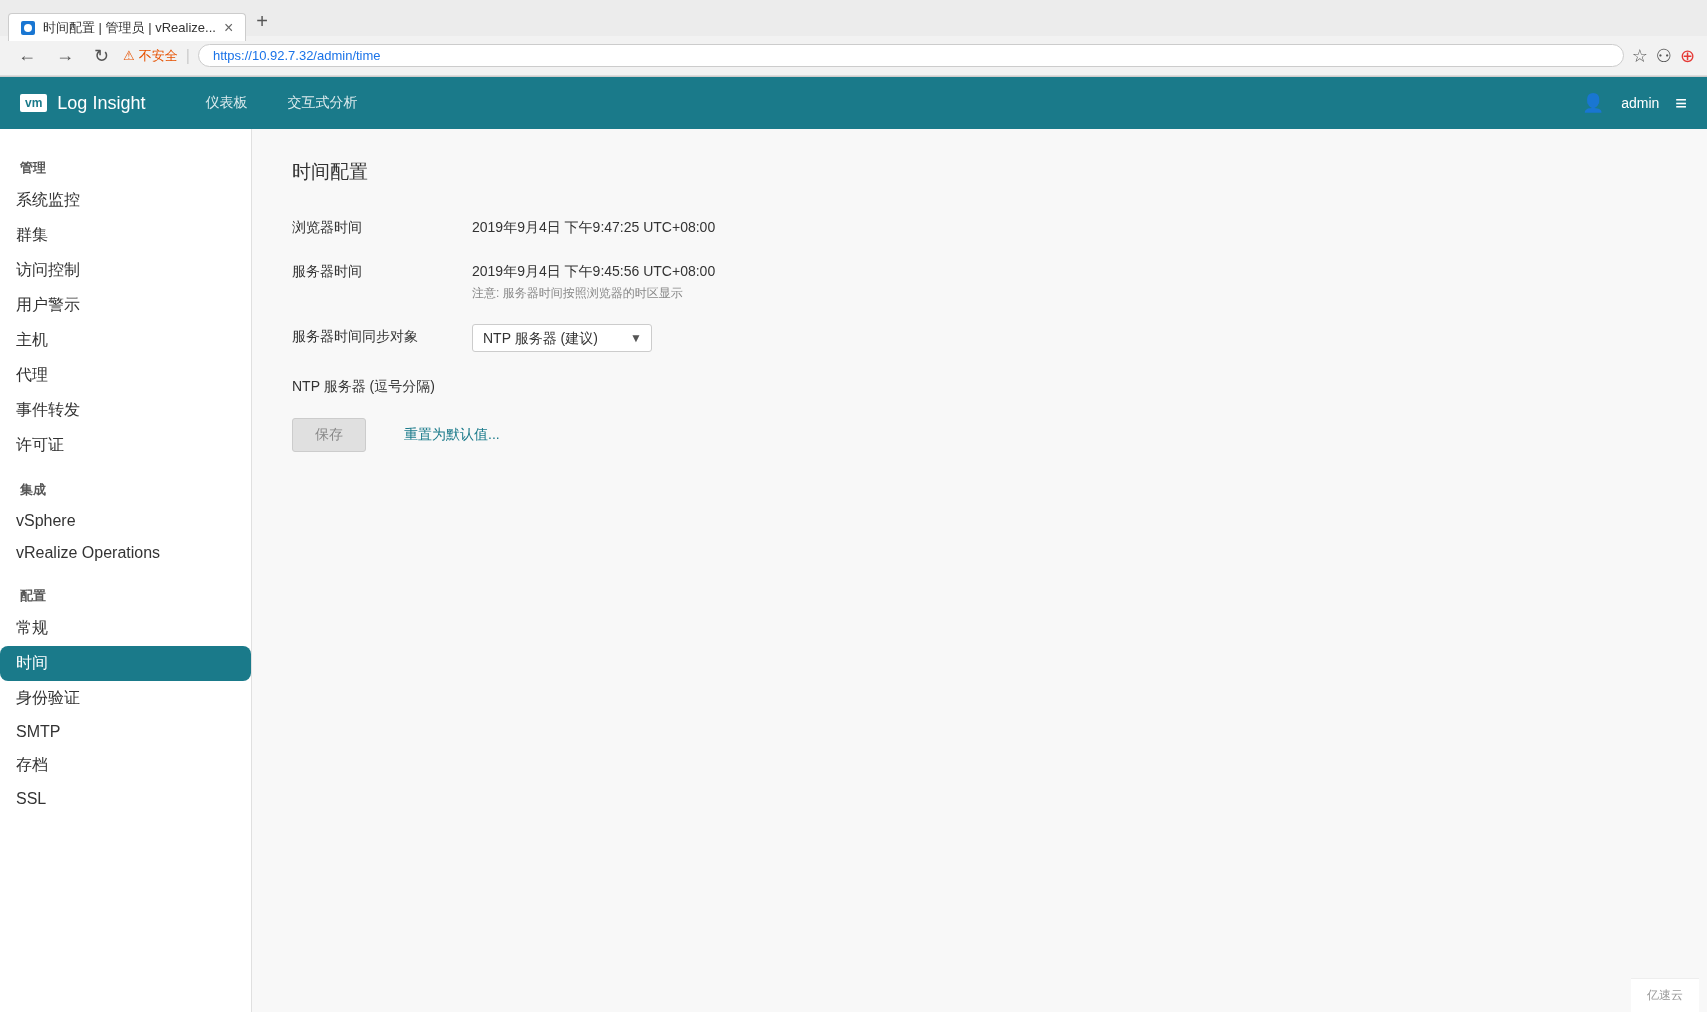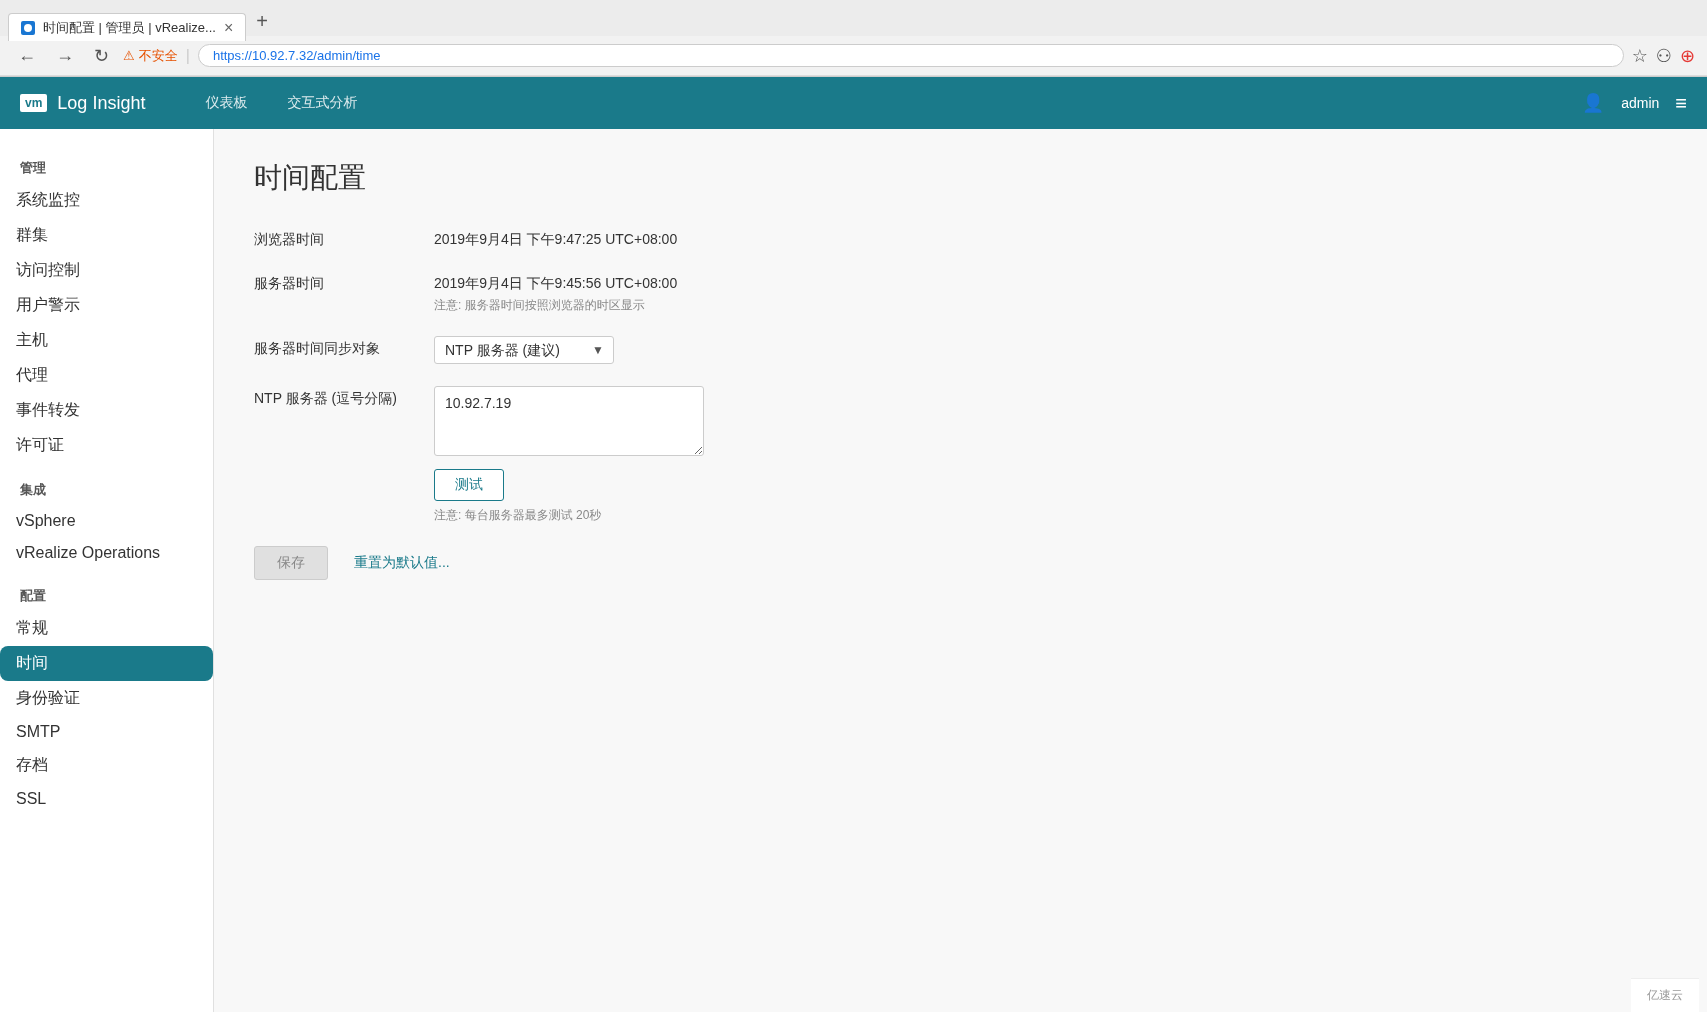--- a/index.html
+++ b/index.html
@@ -32,29 +32,29 @@
     .nav-item { color: rgba(255,255,255,0.85); padding: 0 20px; height: 52px; display: flex; align-items: center; cursor: pointer; font-size: 14px; transition: background 0.2s; }
     .user-area { display: flex; align-items: center; gap: 16px; color: #fff; }
     .user-icon { font-size: 18px; }
     .user-name { font-size: 14px; }
     .menu-icon { font-size: 20px; cursor: pointer; }
 
     
     .main-layout { display: flex; flex: 1; overflow: hidden; }
 
     
-    .sidebar { width: 214px; background: #fff; border-right: 1px solid #e0e0e0; overflow-y: auto; flex-shrink: 0; padding: 20px 0; }
+    .sidebar { width: 252px; background: #fff; border-right: 1px solid #e0e0e0; overflow-y: auto; flex-shrink: 0; padding: 20px 0; }
     .sidebar-section-title { font-size: 13px; color: #555; font-weight: 600; padding: 10px 20px 6px; text-transform: none; }
     .sidebar-item { padding: 7px 16px; cursor: pointer; font-size: 16px; color: #333; transition: background 0.15s; }
     .sidebar-item.active { background: #1a7a8a; color: #fff; border-radius: 8px; }
     .sidebar-section { margin-bottom: 8px; }
 
     
     .content { flex: 1; padding: 30px 40px; overflow-y: auto; background: #f8f8f8; }
-    .page-title { font-size: 28px; font-weight: 300; color: #333; margin-bottom: 30px; }
+    .page-title { font-size: 19px; font-weight: 300; color: #333; margin-bottom: 30px; }
 
     
     .form-row { display: flex; align-items: flex-start; margin-bottom: 22px; }
     .form-label { width: 180px; font-size: 14px; color: #333; padding-top: 4px; flex-shrink: 0; }
     .form-value { font-size: 14px; color: #333; padding-top: 4px; }
     .form-note { font-size: 12px; color: #888; margin-top: 4px; }
 
     
     .select-wrapper { position: relative; display: inline-flex; align-items: center; }
     select { appearance: none; background: #fff; border: 1px solid #ccc; border-radius: 3px; padding: 5px 30px 5px 10px; font-size: 14px; color: #333; cursor: pointer; min-width: 180px; font-family: inherit; }
@@ -63,21 +63,21 @@
     
     textarea { border: 1px solid #ccc; border-radius: 3px; padding: 8px 10px; font-size: 14px; font-family: inherit; resize: both; width: 270px; height: 70px; color: #333; }
 
     
     .btn-test { background: #fff; border: 1px solid #1a7a8a; color: #1a7a8a; padding: 6px 20px; border-radius: 3px; cursor: pointer; font-size: 14px; font-family: inherit; }
     .btn-save { background: #e0e0e0; border: 1px solid #ccc; color: #888; padding: 7px 22px; border-radius: 3px; cursor: pointer; font-size: 14px; font-family: inherit; }
     .btn-reset { background: none; border: none; color: #1a7a8a; cursor: pointer; font-size: 14px; font-family: inherit; padding: 7px 10px; text-decoration: none; }
 
     .test-note { font-size: 12px; color: #888; margin-top: 6px; }
 
-    .action-row { display: flex; align-items: center; gap: 16px; margin-top: 14px; }
+    .action-row { display: flex; align-items: center; gap: 28px; margin-top: 14px; }
 
     
     .bottom-bar { position: fixed; bottom: 0; right: 8px; background: rgba(255,255,255,0.9); padding: 8px 16px; font-size: 12px; color: #999; border-top: 1px solid #eee; }
   </style>
 </head>
 <body>
 
 <div class="browser-chrome">
   <div class="tab-bar">
     <div class="tab">
@@ -182,27 +182,20 @@
             <option>NTP 服务器 (建议)</option>
             <option>ESXi 主机</option>
             <option>手动</option>
           </select>
           <span class="select-arrow">▼</span>
         </div>
       </div>
 
       <div class="form-row">
         <div class="form-label">NTP 服务器 (逗号分隔)</div>
-        <div>
-          <textarea style="">10.92.7.19</textarea>
-          <div style="margin-top:10px;">
-            <button class="btn-test">测试</button>
-          </div>
-          <div class="test-note">注意: 每台服务器最多测试 20秒</div>
-        </div>
       </div>
 
       <div class="action-row">
         <button class="btn-save">保存</button>
         <button class="btn-reset">重置为默认值...</button>
       </div>
     </main>
   </div>
 </div>
 

